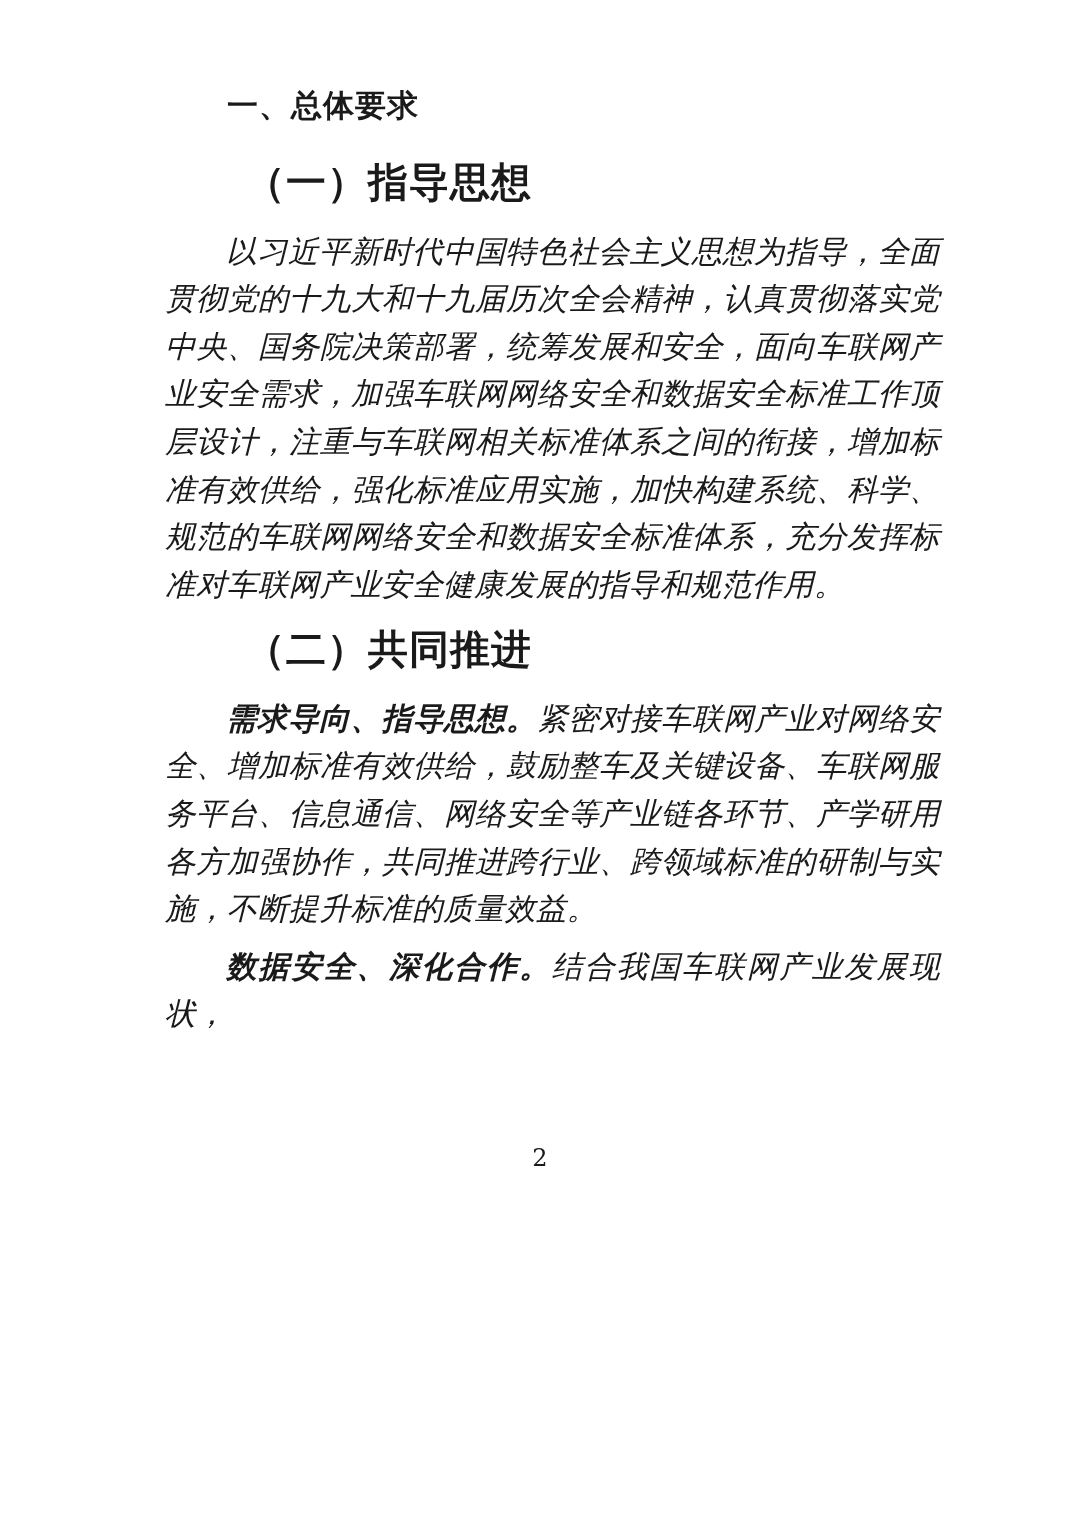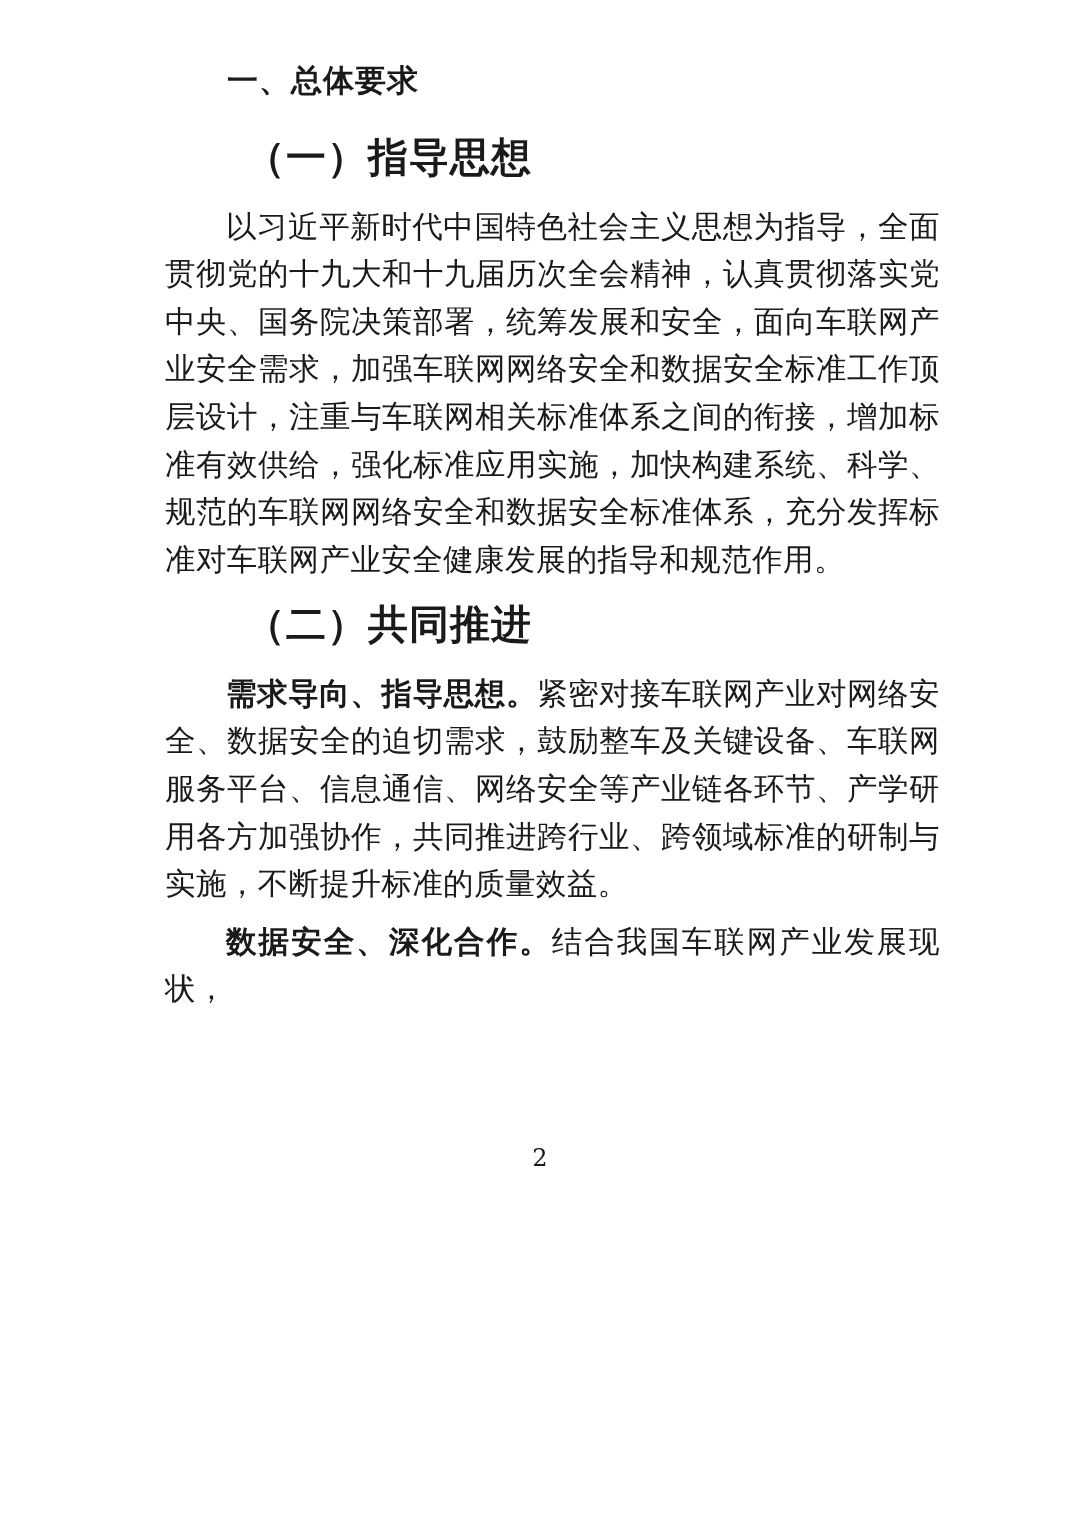--- a/index.html
+++ b/index.html
@@ -13,21 +13,21 @@
     font-family: "DejaVu Serif", "Liberation Serif", serif;
     color: #1a1a1a;
     position: relative;
     overflow: hidden;
   }
   .page {
     position: relative;
     width: 1080px;
     height: 1256px;
     box-sizing: border-box;
-    padding: 56px 140px 60px 165px;
+    padding: 81px 140px 60px 165px;
   }
   .doc-body {
     font-size: 30.5px;
     line-height: 1.56;
     letter-spacing: 0.4px;
     text-align: justify;
     text-justify: inter-ideograph;
   }
   .heading-1 {
     font-weight: bold;
@@ -39,20 +39,21 @@
   .heading-2 {
     font-weight: bold;
     font-size: 40px;
     margin: 0 0 14px 0;
     text-indent: 2em;
     letter-spacing: 1px;
   }
   p.para {
     margin: 0 0 10px 0;
     text-indent: 2em;
+    font-style: italic;
   }
   .lead {
     font-weight: bold;
     letter-spacing: 0.5px;
   }
   .page-number {
     position: absolute;
     bottom: 84px;
     left: 0;
     width: 1080px;
@@ -71,21 +72,21 @@
 
     <div class="heading-1">一、总体要求</div>
 
     <div class="heading-2">（一）指导思想</div>
 
     <p class="para">以习近平新时代中国特色社会主义思想为指导，全面贯彻党的十九大和十九届历次全会精神，认真贯彻落实党中央、国务院决策部署，统筹发展和安全，面向车联网产业安全需求，加强车联网网络安全和数据安全标准工作顶层设计，注重与车联网相关标准体系之间的衔接，增加标准有效供给，强化标准应用实施，加快构建系统、科学、规范的车联网网络安全和数据安全标准体系，充分发挥标准对车联网产业安全健康发展的指导和规范作用。</p>
 
     <div class="heading-2">（二）共同推进</div>
 
     <p class="para">
-      <span class="lead">需求导向、指导思想。</span><span>紧密对接车联网产业对网络安全、数据安全的迫切需求，鼓励整车及关键设备、车联网服务平台、信息通信、网络安全等产业链各环节、产学研用各方加强协作，共同推进跨行业、跨领域标准的研制与实施，不断提升标准的质量效益。</span>
+      <span class="lead">需求导向、指导思想。</span><span>紧密对接车联网产业对网络安全、增加标准有效供给，鼓励整车及关键设备、车联网服务平台、信息通信、网络安全等产业链各环节、产学研用各方加强协作，共同推进跨行业、跨领域标准的研制与实施，不断提升标准的质量效益。</span>
     </p>
 
 
     <p class="para">
       <span class="lead">数据安全、深化合作。</span><span>结合我国车联网产业发展现状，</span>
     </p>
 
   </div>
 
   <div class="page-number">2</div>

